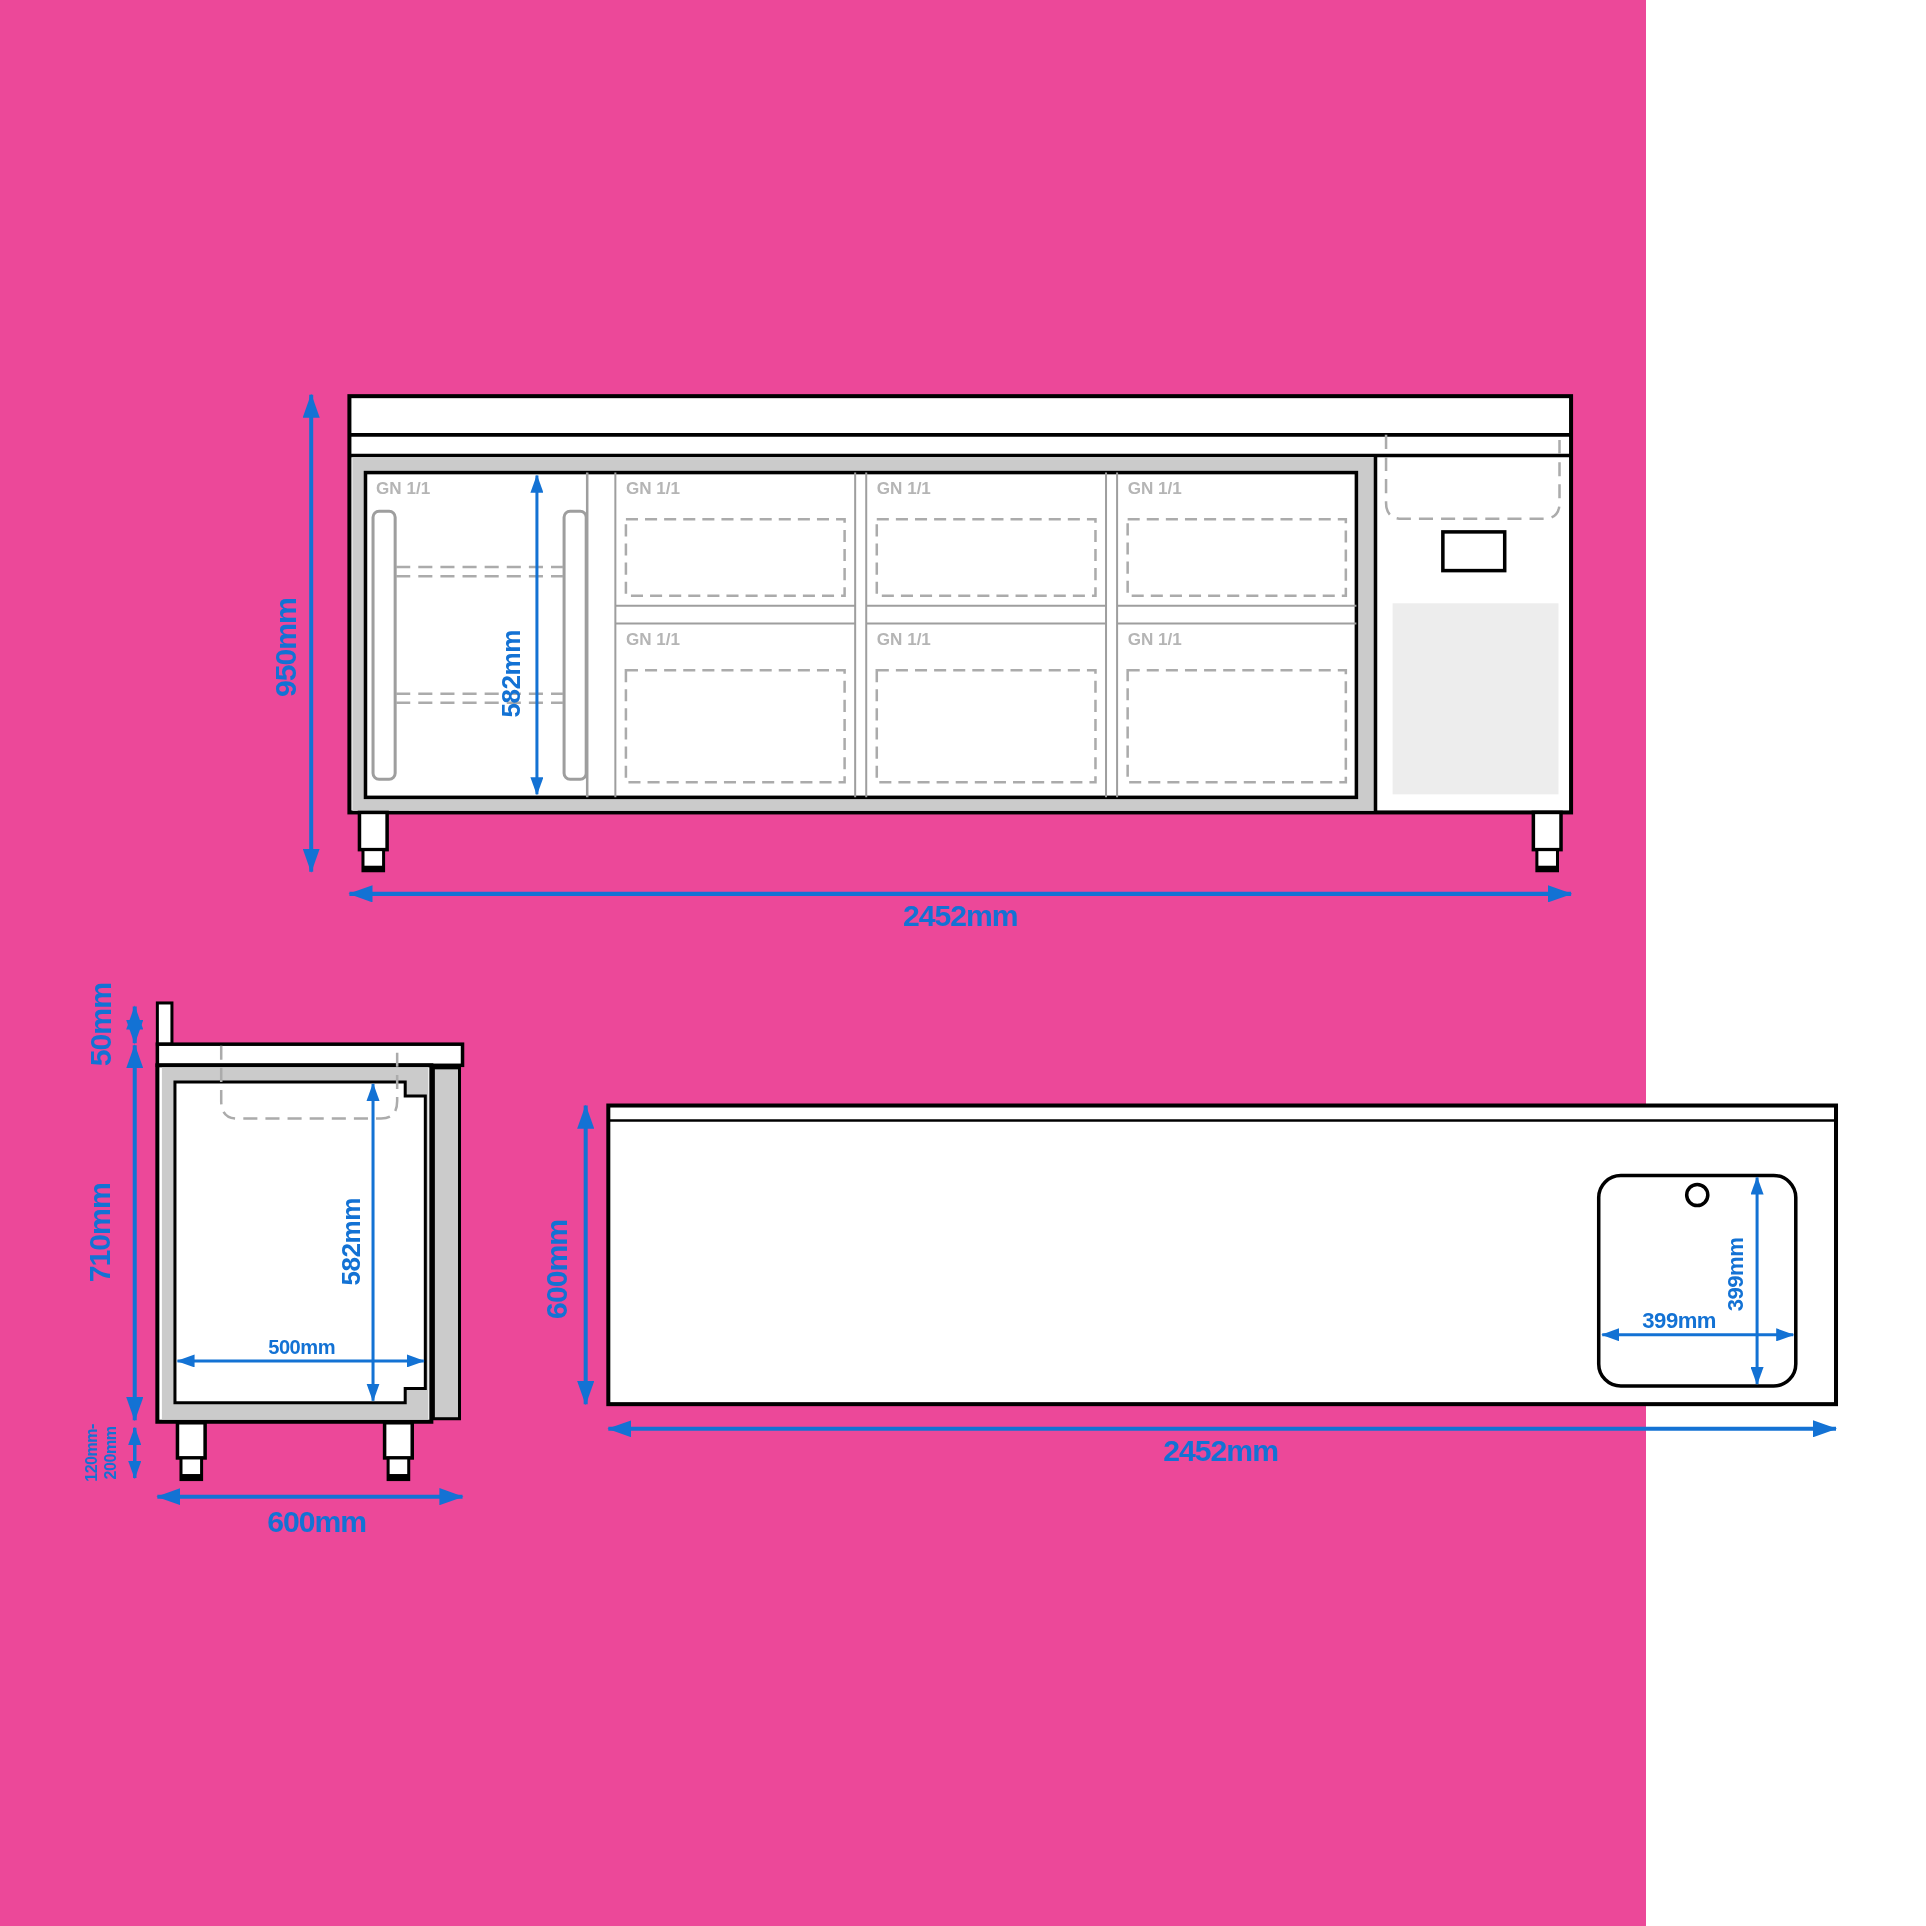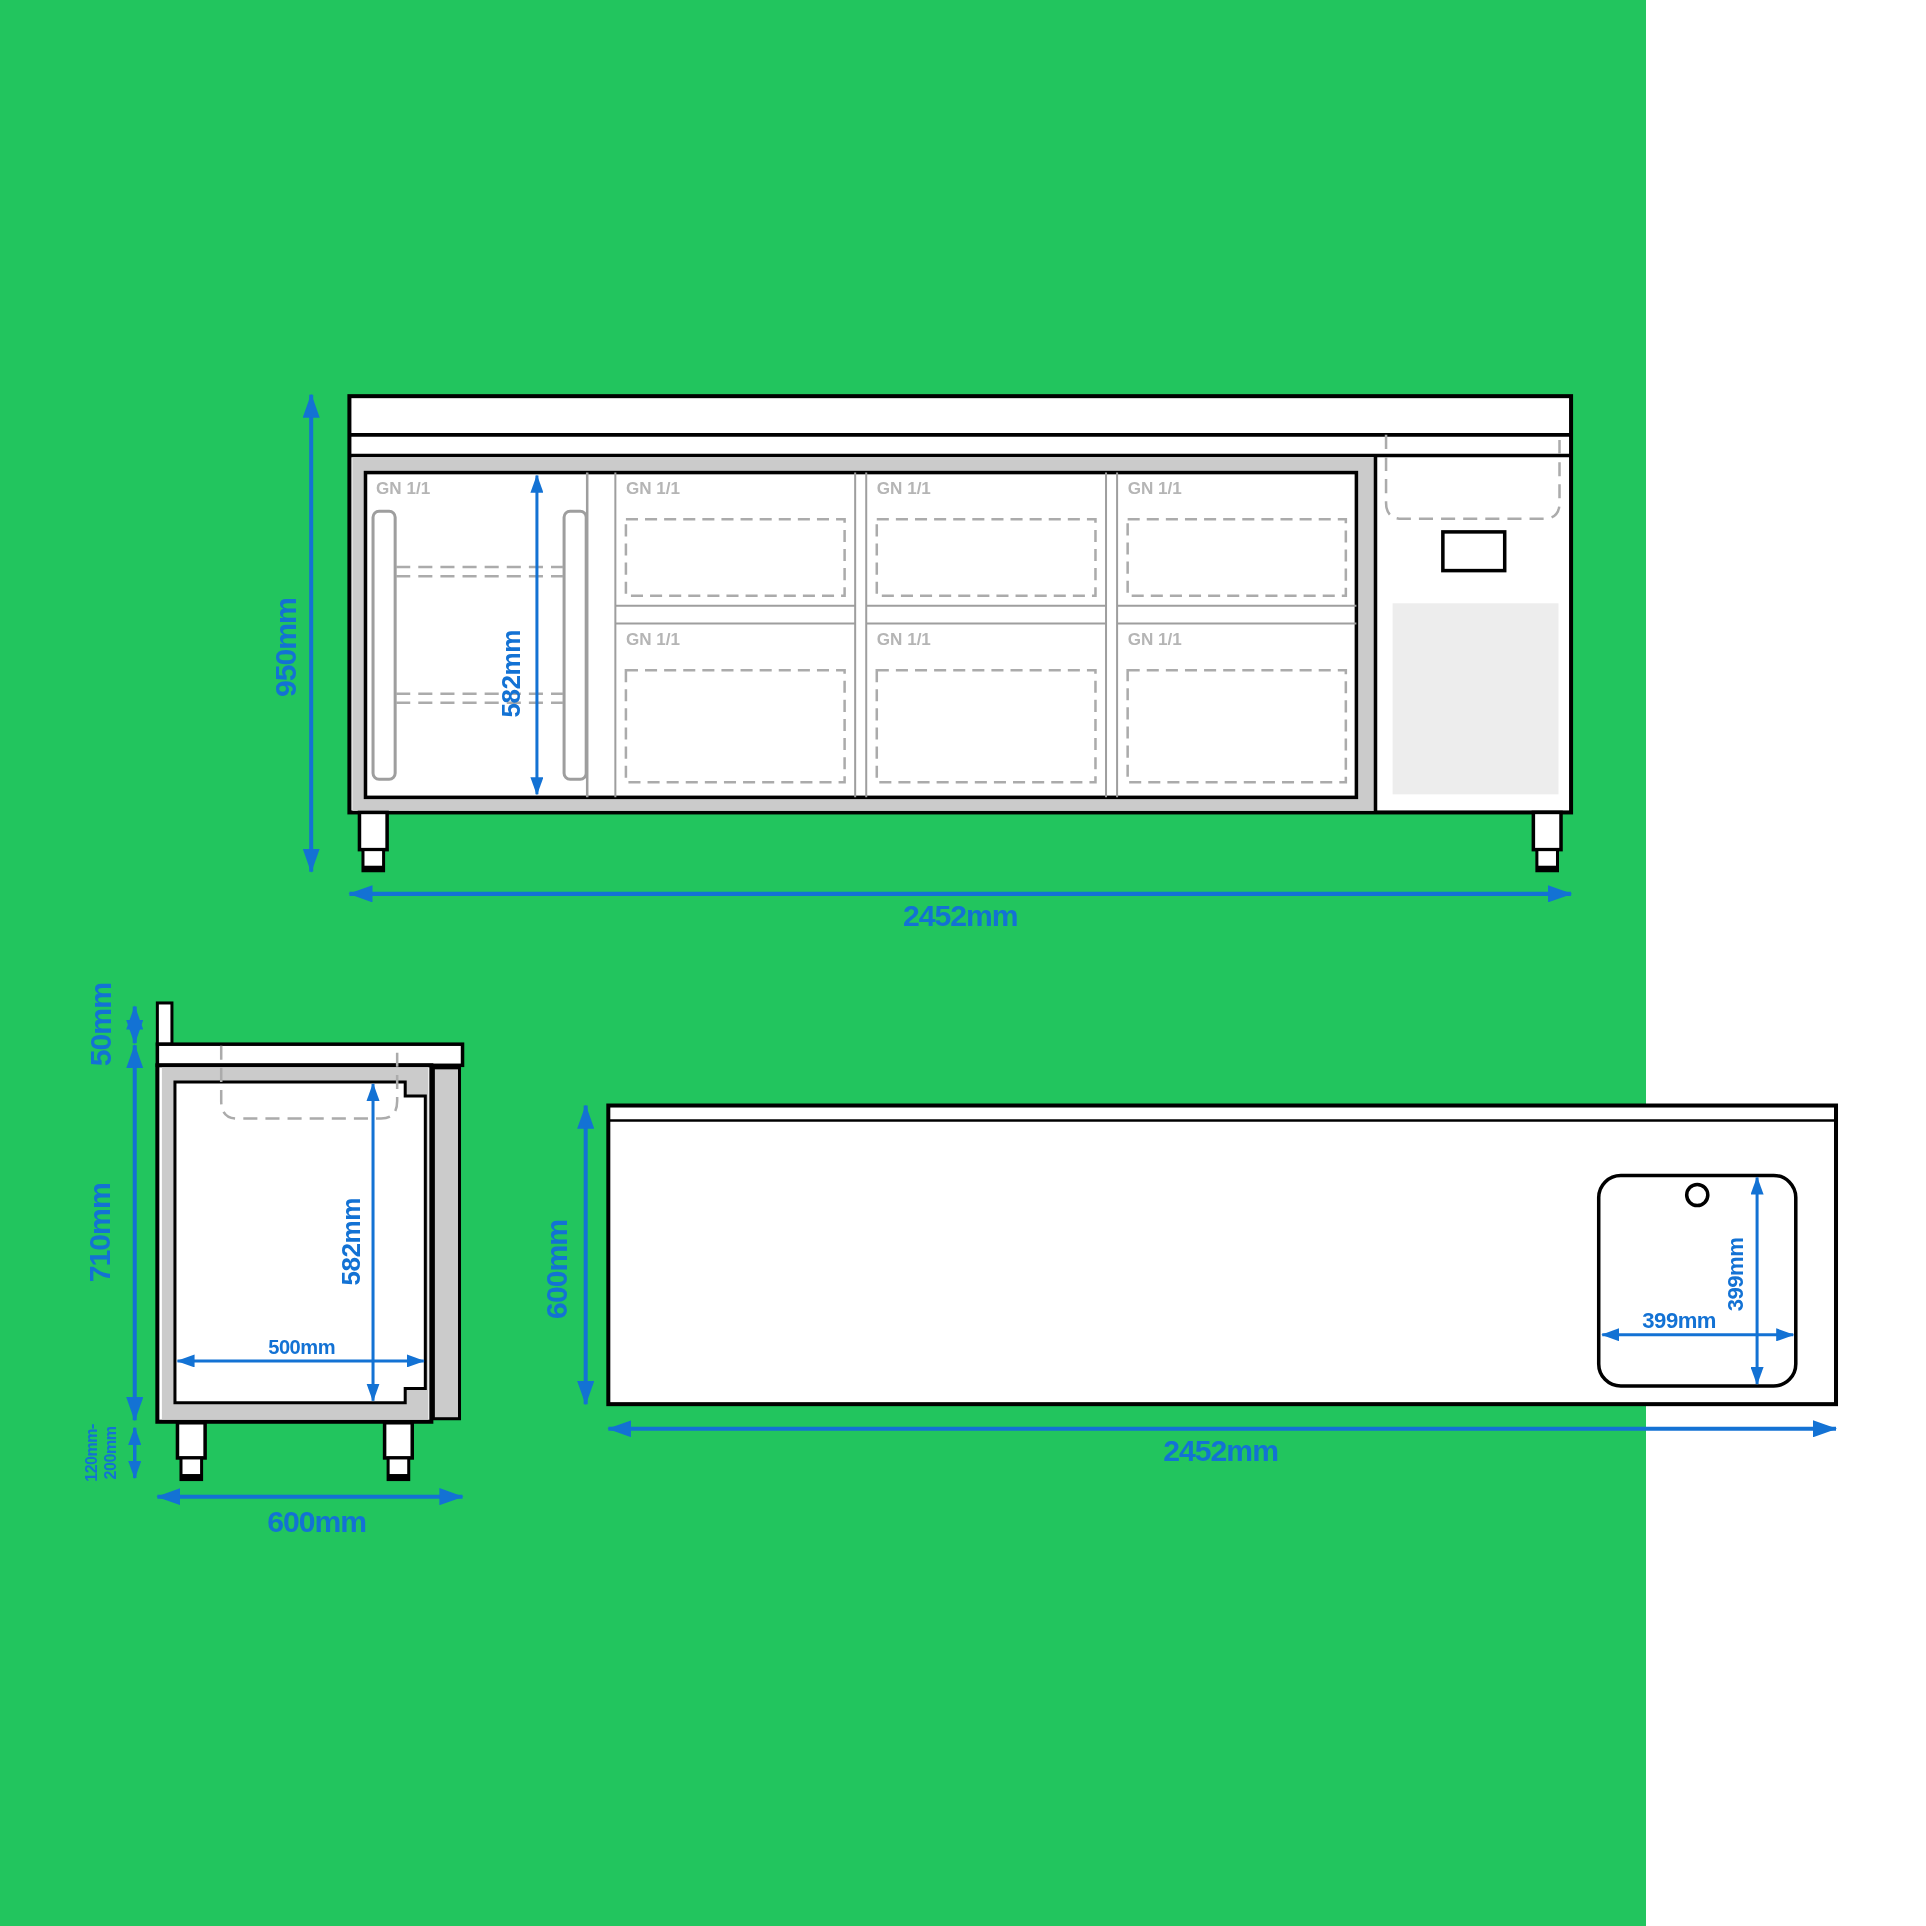--- a/index.html
+++ b/index.html
@@ -1,16 +1,16 @@
 <!DOCTYPE html>
 <html style="font-size:8px"><head>
 <meta charset="utf-8">
 <style>
   html,body{margin:0;padding:0;background:#ffffff;}
-  .canvas{width:1646px;height:1926px;position:relative;background:#22c55e;}
+  .canvas{width:1646px;height:1926px;position:relative;background:#ec4899;}
   svg{display:block;}
   text{font-family:"Liberation Sans","DejaVu Sans",sans-serif;font-weight:bold;}
   .dim-label{fill:#1372d4;letter-spacing:-2px;}
   .dim-label-sm{fill:#1372d4;letter-spacing:-1px;}
   .gn-label{fill:#b5b5b5;letter-spacing:0px;}
   .blk{stroke:#000000;fill:#ffffff;}
   .blk-nf{stroke:#000000;fill:none;}
   .gray-fill{fill:#cbcbcb;}
   .vent-fill{fill:#ededed;}
   .gline{stroke:#9e9e9e;fill:none;}

